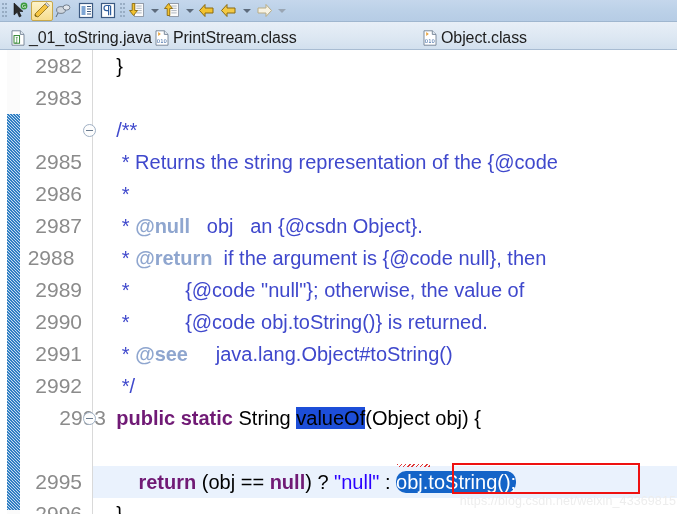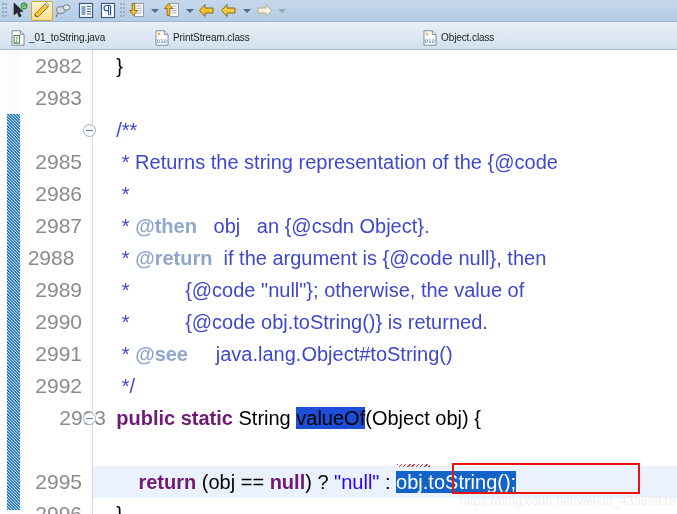--- a/index.html
+++ b/index.html
@@ -91,21 +91,21 @@
   }
   .tab.selected {
     background: #ffffff;
     border: 1px solid #a8bcd2;
     border-bottom: 1px solid #ffffff;
     border-top-left-radius: 4px;
     border-top-right-radius: 4px;
     top: 2px; height: 27px;
     z-index: 3;
   }
-  .tabname { font-size: 10px; letter-spacing: -0.1px; }
+  .tabname { font-size: 16px; letter-spacing: -0.1px; }
 
   
   .ficon { width: 14px; height: 16px; flex: 0 0 14px; position: relative; }
   .ficon svg { display:block; }
   .xclose {
     width: 12px; height: 12px;
     margin-left: 3px;
     position: relative;
   }
 
@@ -186,21 +186,21 @@
     left: 0; width: 590px; height: 32px;
     background: #eaf2fd;
   }
 
   .jd   { color: #3f48cc; }           
   .jdtag{ color: #8fa6cf; font-weight: bold; }  
   .kw   { color: #701a75; font-weight: bold; }  
   .str  { color: #2a00ff; }           
   .plain{ color: #000000; }
   .occ  { background: #1d4ed8; }      
-  .sel  { background: #1464c8; color: #ffffff; }  
+  .sel  { background: #1464c8; color: #ffffff; border-radius: 10px; }  
 
   .redbox {
     position: absolute;
     border: 2px solid #ee1111;
     pointer-events: none;
   }
   .redsquig {
     position: absolute;
     height: 3px;
     background-image: repeating-linear-gradient(135deg,#d22 0 1px, transparent 1px 3px);
@@ -383,21 +383,21 @@
       <div class="codeline" style="top:0px;"><span class="plain">    }</span></div>
 
       <div class="codeline" style="top:32px;"><span class="plain"></span></div>
 
       <div class="codeline" style="top:64px;"><span class="jd">    /**</span></div>
 
       <div class="codeline" style="top:96px;"><span class="jd">     * Returns the string representation of the {@code</span></div>
 
       <div class="codeline" style="top:128px;"><span class="jd">     *</span></div>
 
-      <div class="codeline" style="top:160px;"><span class="jd">     * </span><span class="jdtag">@then</span><span class="jd">   obj   an {@csdn Object}.</span></div>
+      <div class="codeline" style="top:160px;"><span class="jd">     * </span><span class="jdtag">@null</span><span class="jd">   obj   an {@csdn Object}.</span></div>
 
       <div class="codeline" style="top:192px;"><span class="jd">     * </span><span class="jdtag">@return</span><span class="jd">  if the argument is {@code null}, then</span></div>
 
       <div class="codeline" style="top:224px;"><span class="jd">     *          {@code "null"}; otherwise, the value of</span></div>
 
       <div class="codeline" style="top:256px;"><span class="jd">     *          {@code obj.toString()} is returned.</span></div>
 
       <div class="codeline" style="top:288px;"><span class="jd">     * </span><span class="jdtag">@see</span><span class="jd">     java.lang.Object#toString()</span></div>
 
       <div class="codeline" style="top:320px;"><span class="jd">     */</span></div>

